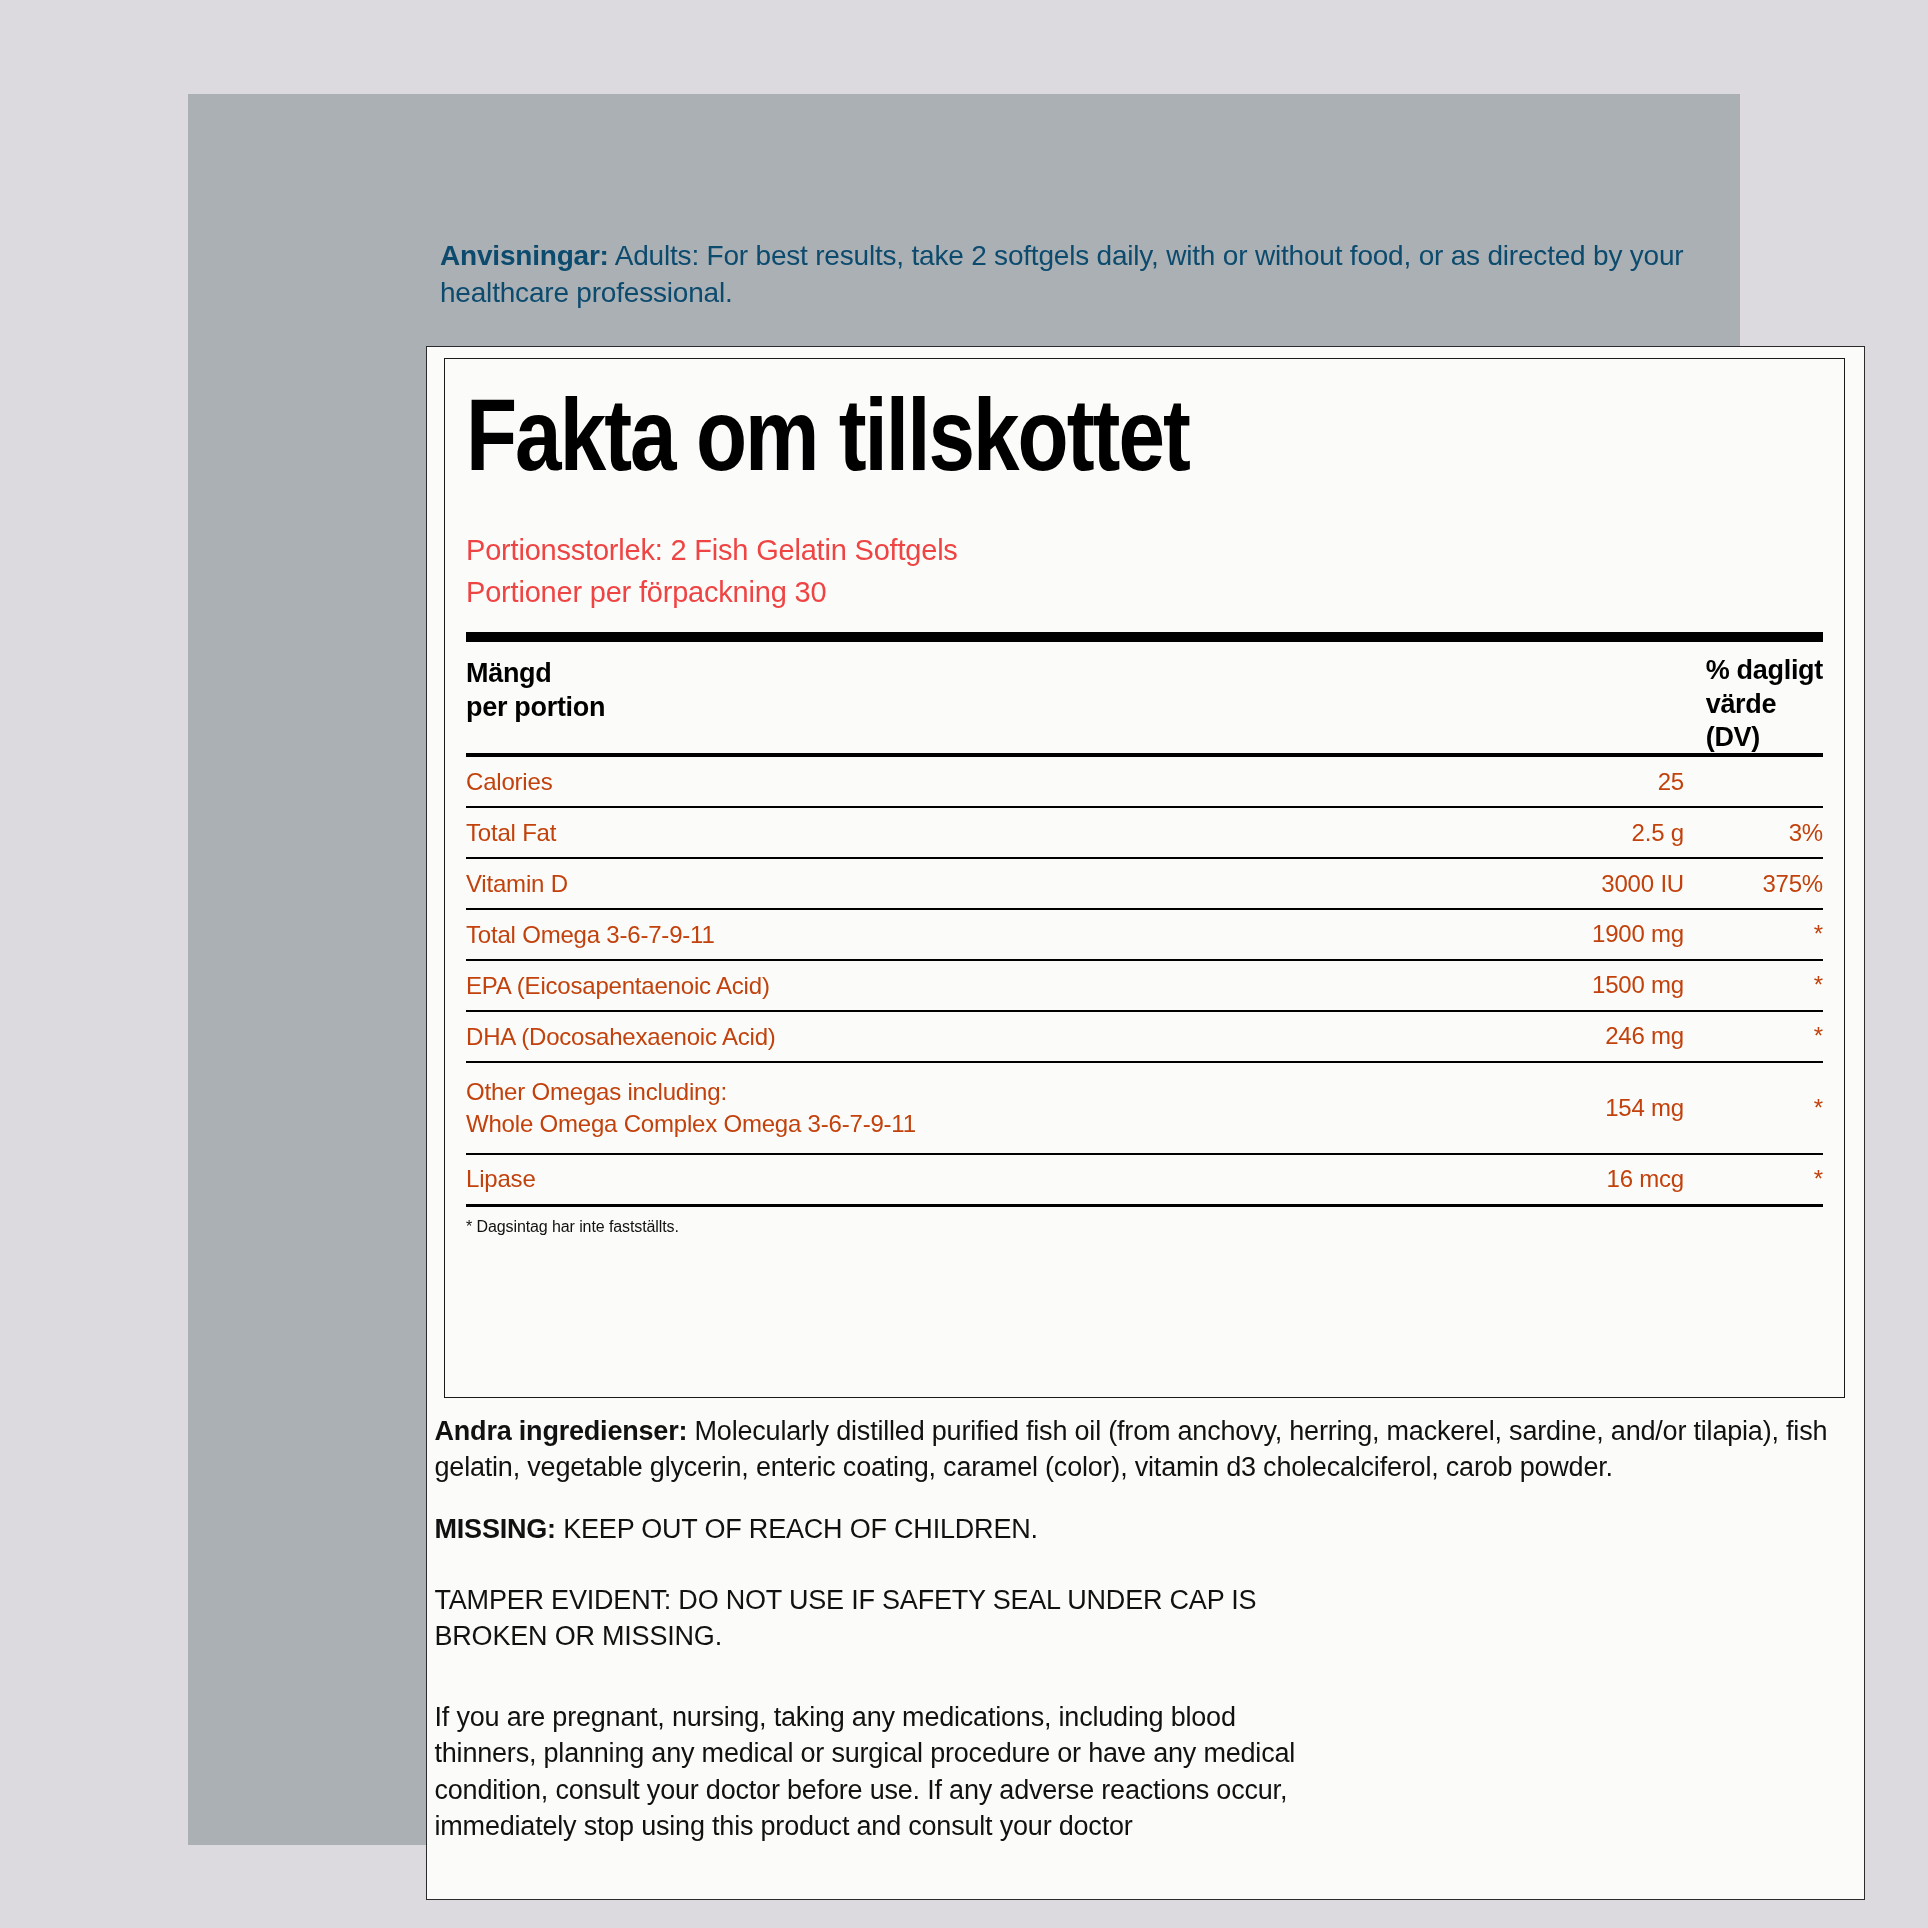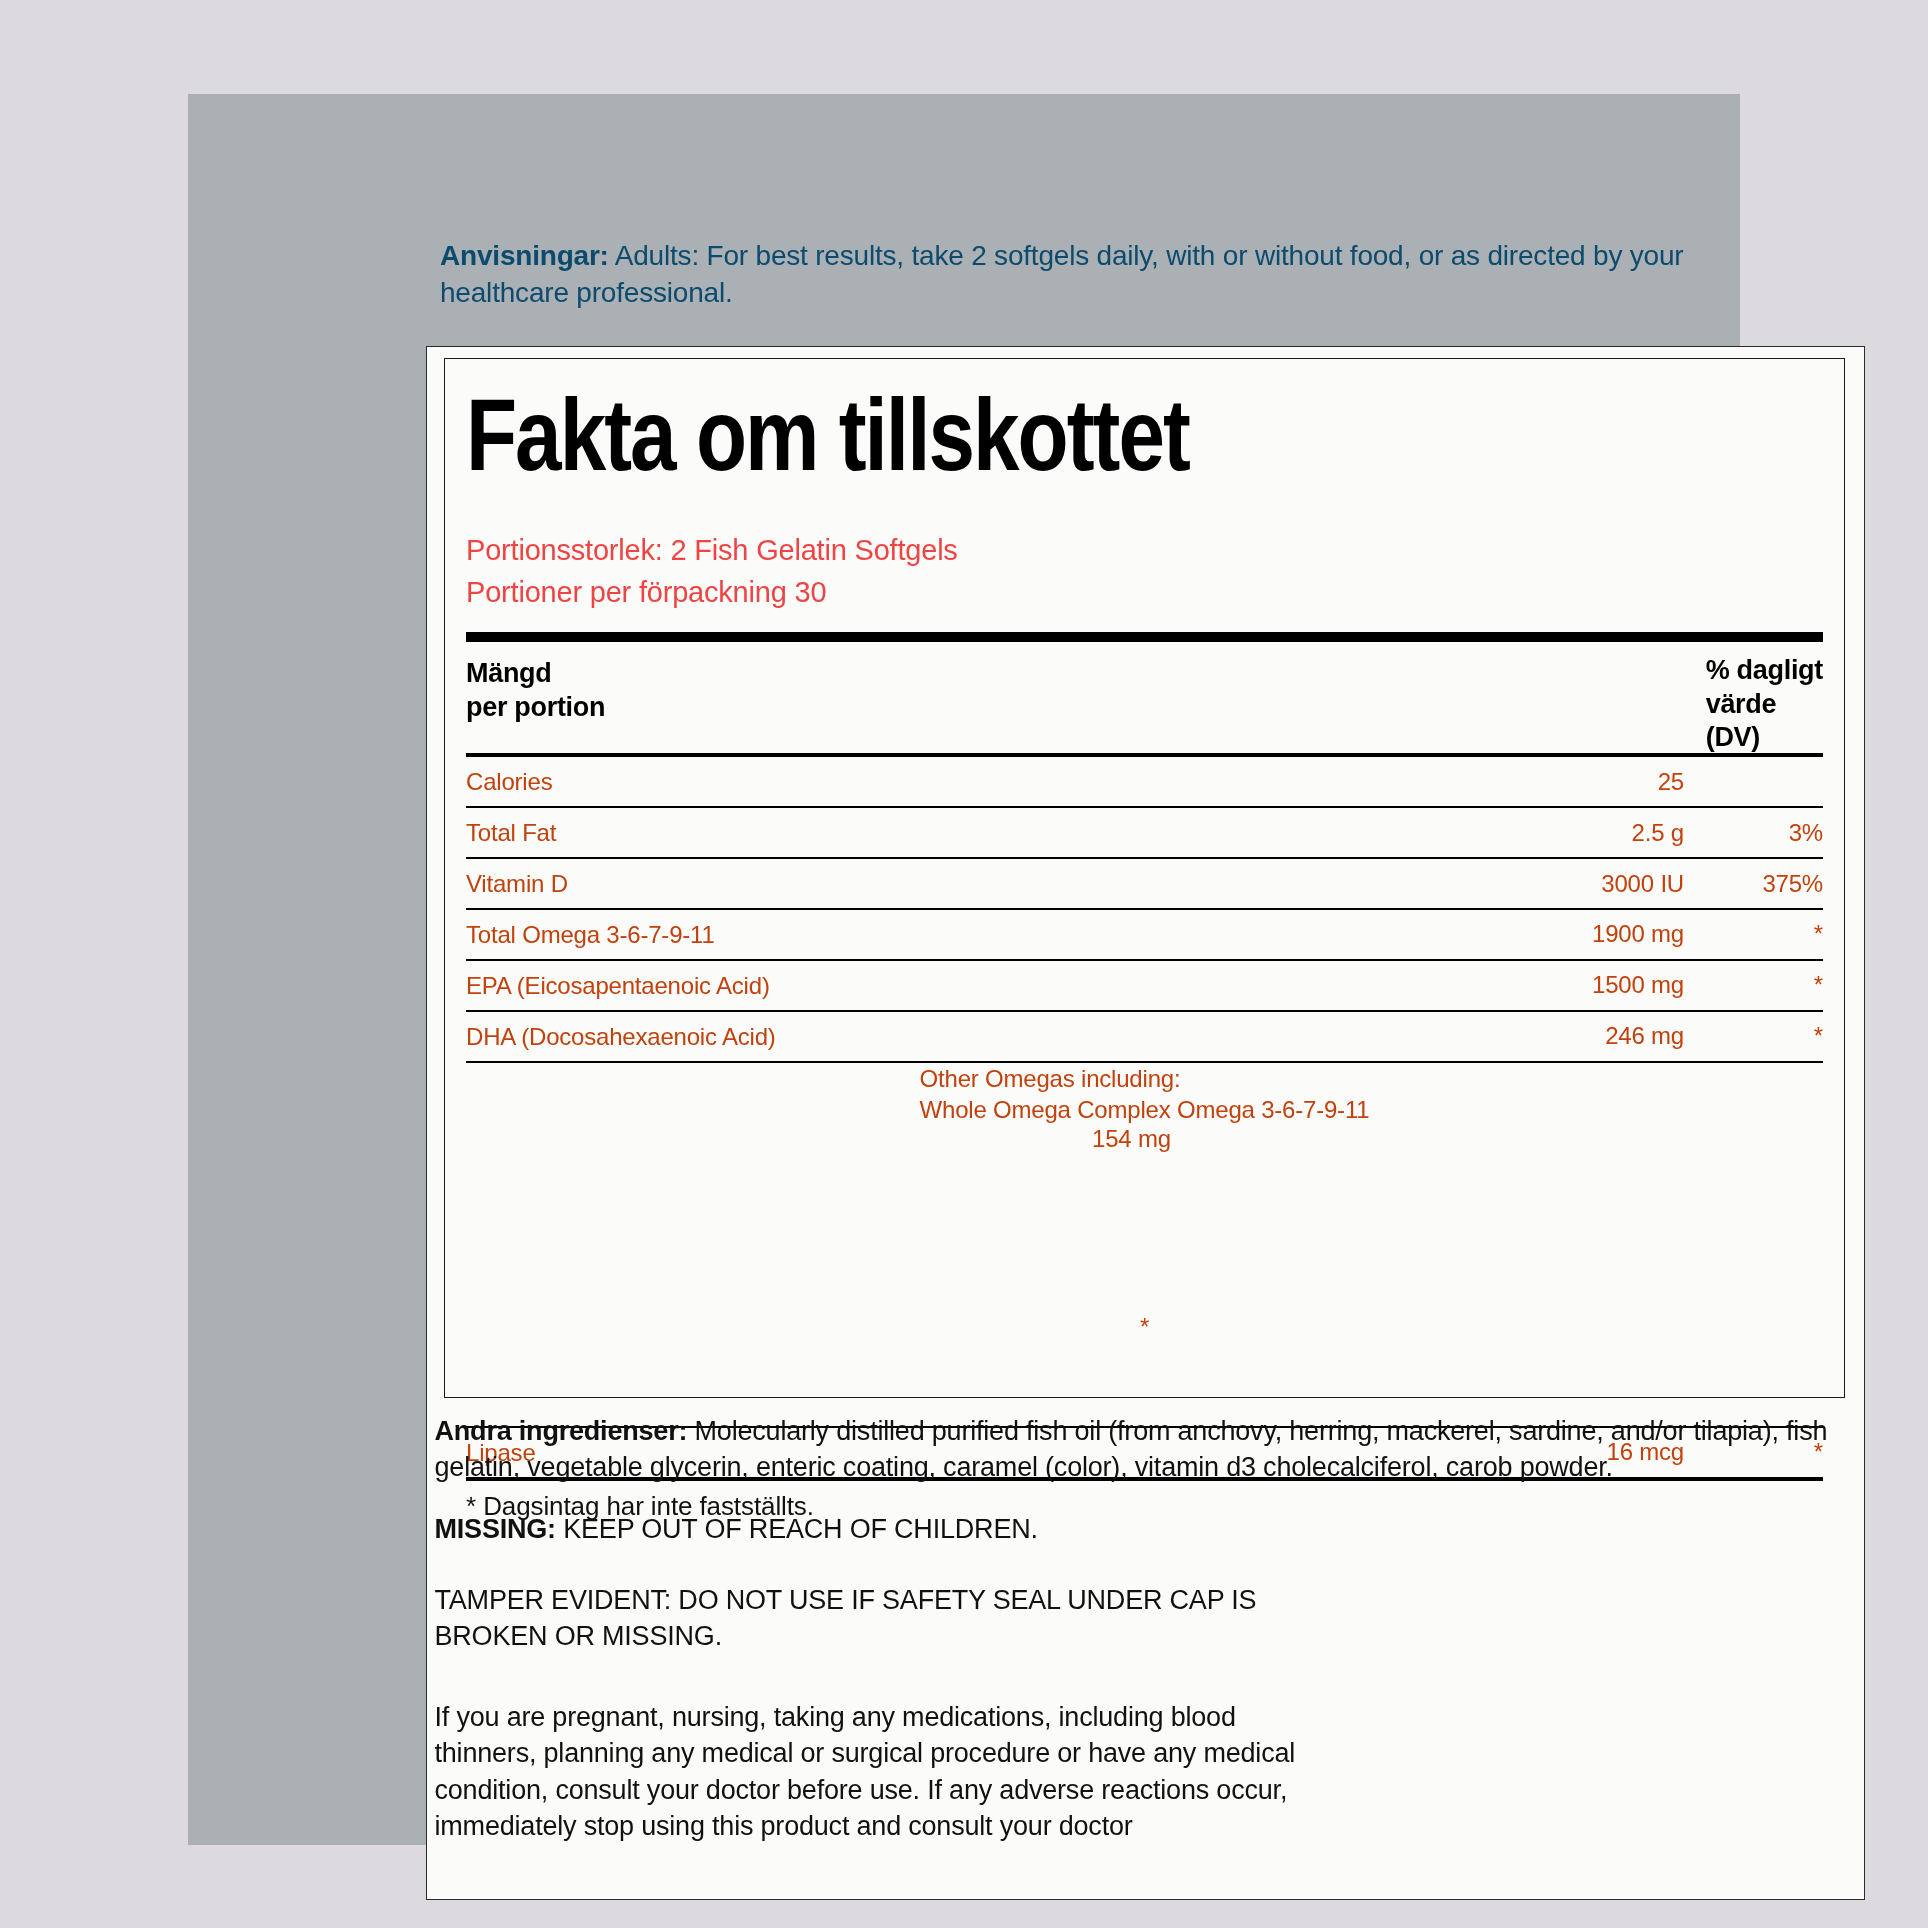--- a/index.html
+++ b/index.html
@@ -136,24 +136,24 @@
   }
   .nutrient-row .n-amount {
     flex: 0 0 188px;
     text-align: right;
     padding-right: 26px;
   }
   .nutrient-row .n-dv {
     flex: 0 0 113px;
     text-align: right;
   }
-  .nutrient-row.tall { min-height: 90px; flex-direction: column; }
+  .nutrient-row.tall { min-height: 90px; }
 
   #footnote {
-    font-size: 26px;
+    font-size: 16px;
     margin-top: 10.4px;
     letter-spacing: -0.1px;
     color: #111;
   }
 
   
   #body-copy {
     position: absolute;
     left: 0px;
     top: 1066px;

